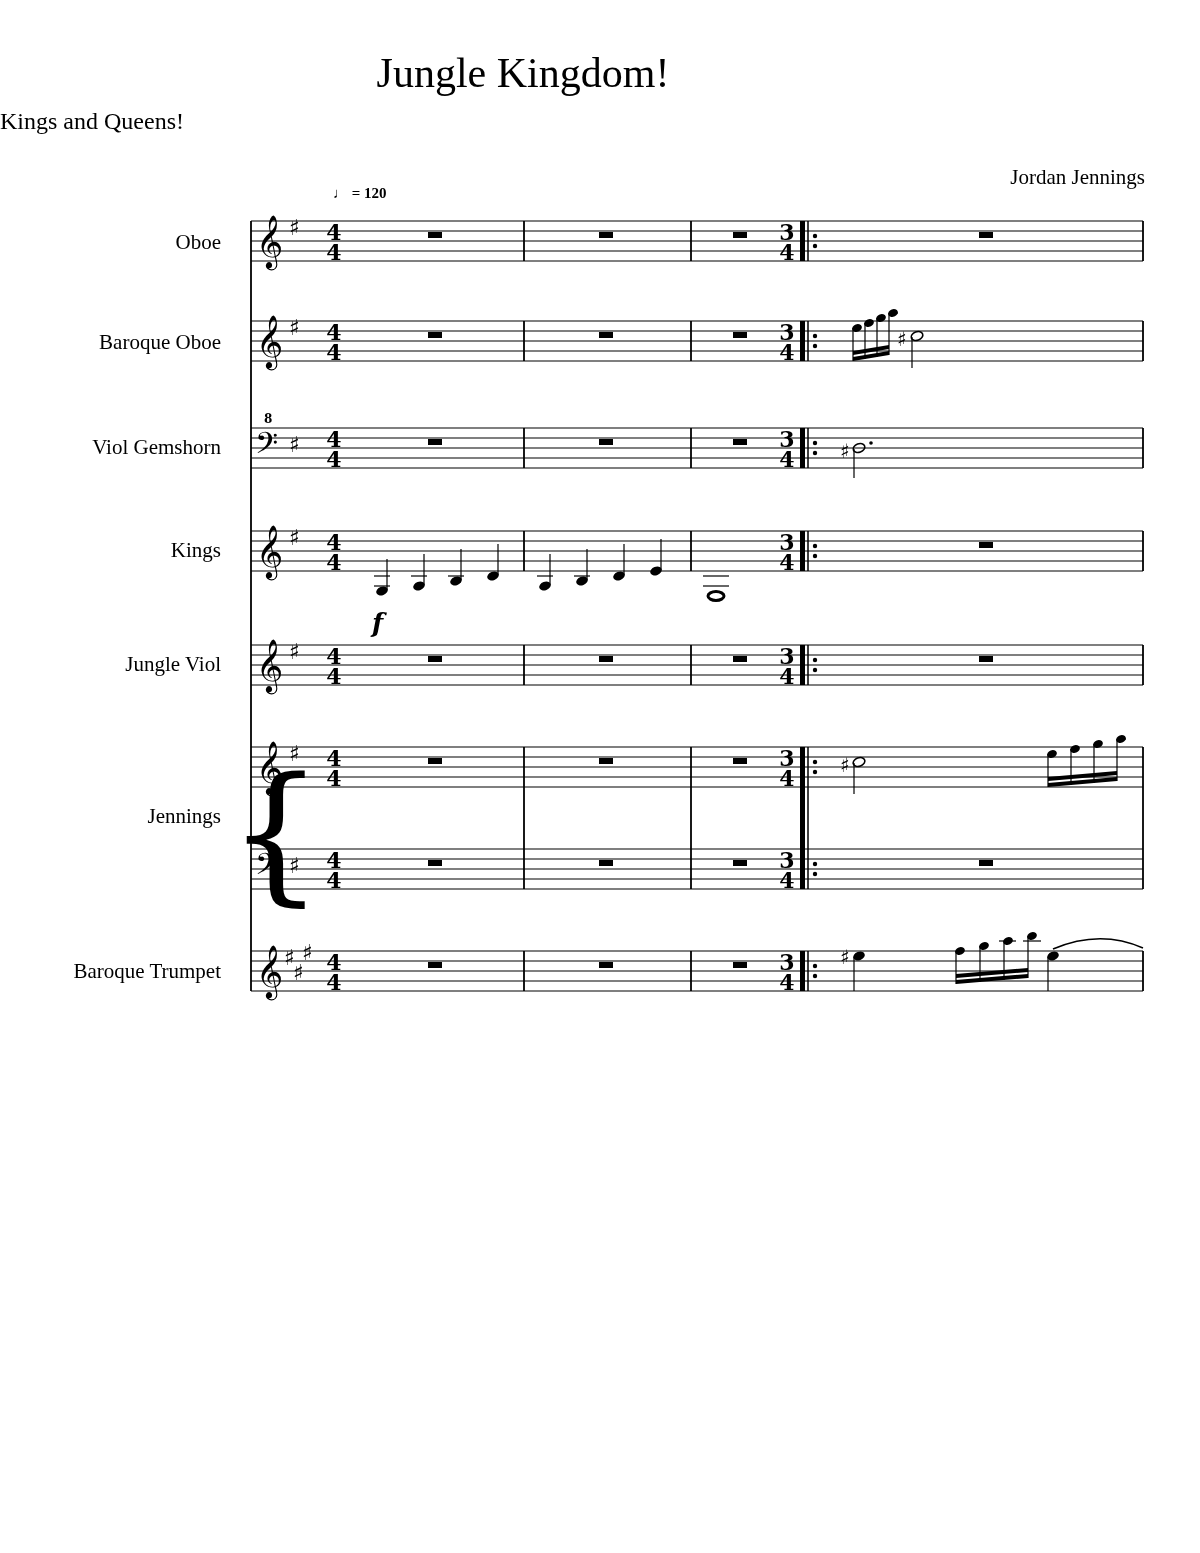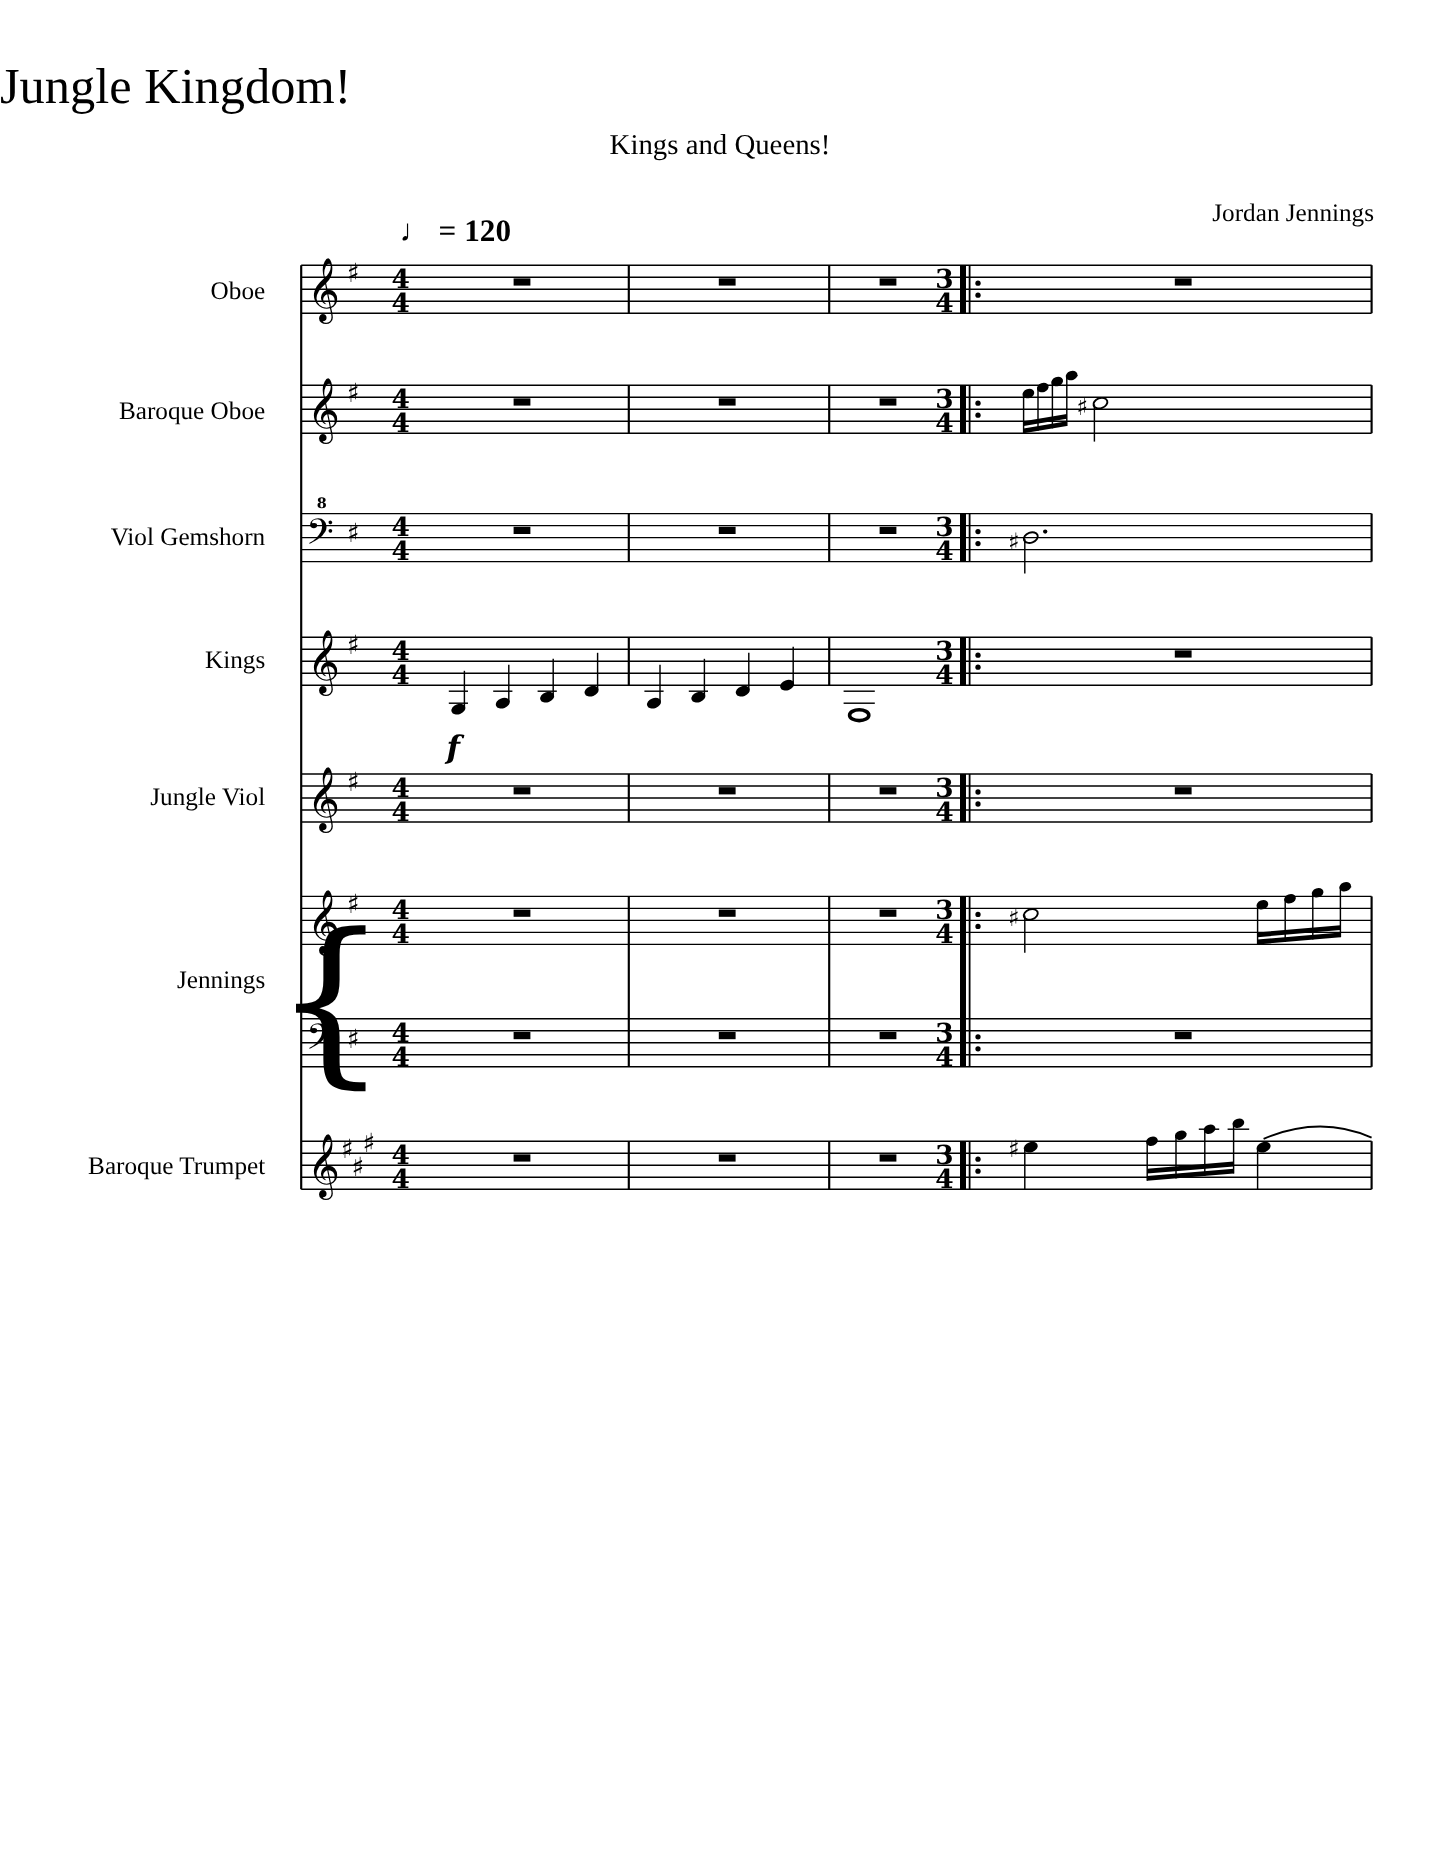--- a/index.html
+++ b/index.html
@@ -1,22 +1,22 @@
 <!DOCTYPE html>
 <html><head>
 <meta charset="utf-8">
 <style>
   html, body { margin:0; padding:0; background:#ffffff; }
   body { width:1200px; height:1553px; position:relative; overflow:hidden; font-family:"Liberation Serif", "DejaVu Serif", serif; color:#000; }
-  .title { position:absolute; left:0; width:1046px; top:48px; font-size:42px; line-height:50px; }
-  .subtitle { position:absolute; left:0; width:1200px; top:106px; text-align:center; font-size:24px; line-height:30px; }
+  .title { position:absolute; left:0; width:1046px; top:48px; text-align:center; font-size:42px; line-height:50px; }
+  .subtitle { position:absolute; left:0; width:1200px; top:106px; font-size:24px; line-height:30px; }
   .composer { position:absolute; right:55px; top:128px; font-size:21px; line-height:26px;margin-top:36px; }
   .instr { position:absolute; right:979px; font-size:21px; line-height:24px; white-space:nowrap;text-align:center; }
   svg.score { position:absolute; left:0; top:0; }
-  .tempo { position:absolute; left:333px; top:180px; font-size:26px; font-weight:bold; line-height:26px; }
+  .tempo { position:absolute; left:333px; top:180px; font-size:15px; font-weight:bold; line-height:26px; }
 </style>
 </head>
 <body>
 
 <div class="title">Jungle Kingdom!</div>
 <div class="subtitle">Kings and Queens!</div>
 <div class="composer">Jordan Jennings</div>
 
 <div class="tempo">
   <span>♩</span>

